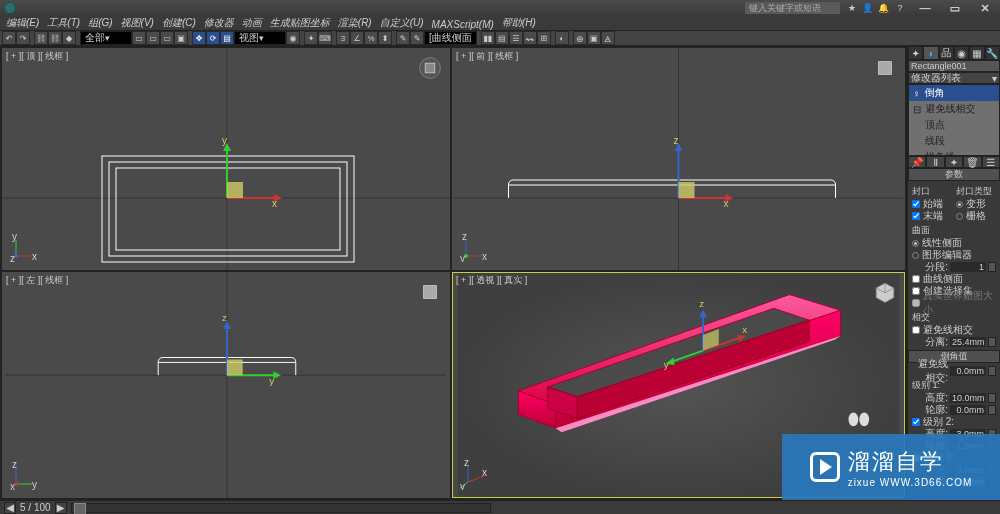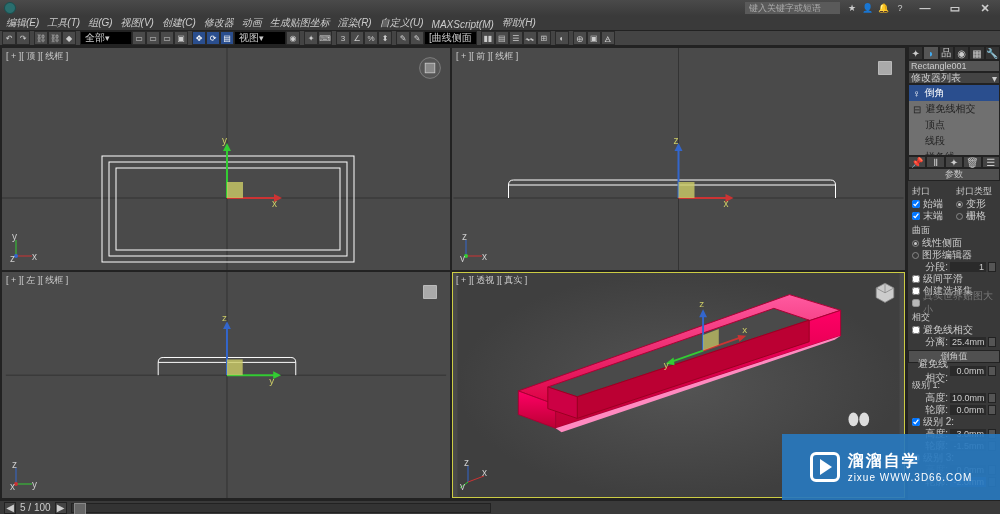--- a/index.html
+++ b/index.html
@@ -68,21 +68,21 @@
 .statusbar { height: 14px; background: #3a3a3a; display: flex; align-items: center; padding: 0 4px; gap:4px; border-top:1px solid #222; font-size:9px;}
 .slider-track { position:relative; width:420px; height:10px; background:#333; border:1px solid #222;}
 .slider-thumb { position:absolute; left:2px; top:-1px; width:12px; height:12px; background:#666; border:1px solid #888;}
 .sb-btn { width:12px; height:12px; border:1px solid #222; background:#444; display:flex; align-items:center; justify-content:center; }
 
 
 .watermark { position:absolute; right:0; bottom:14px; width:218px; height:66px; background: rgba(40,120,190,0.92); display:flex; align-items:center; justify-content:center; gap:8px; color:#fff; z-index:100;}
 .watermark .play { width:30px; height:30px; border:3px solid #fff; border-radius:6px; display:flex; align-items:center; justify-content:center;}
 .watermark .play::after { content:''; border-left:12px solid #fff; border-top:8px solid transparent; border-bottom:8px solid transparent; margin-left:3px;}
 .watermark .txt { display:flex; flex-direction:column; align-items:flex-start;}
-.watermark .big { font-size:16px; font-weight:bold; letter-spacing:2px;}
+.watermark .big { font-size:22px; font-weight:normal; letter-spacing:2px;}
 .watermark .small { font-size:10px; letter-spacing:1px;}
 
 
 svg { display:block; }
 </style>
 </head>
 <body>
 
 <div class="titlebar">
   <div class="logo"></div>
@@ -389,21 +389,21 @@
           <span class="r"></span>
           <span>图形编辑器</span>
         </div>
       <div class="spinner">
           <span class="lbl">分段:</span>
           <span class="val">1</span>
           <span class="arrows"></span>
         </div>
       <div class="chk">
           <input type="checkbox" style="">
-          <span>级间平滑</span>
+          <span>曲线侧面</span>
         </div>
       <div class="chk">
           <input type="checkbox" style="">
           <span>创建选择集</span>
         </div>
       <div class="chk" style="color:#777">
           <input type="checkbox" disabled="" style="">
           <span>真实世界贴图大小</span>
         </div>
       <div class="sec-label">相交</div>

